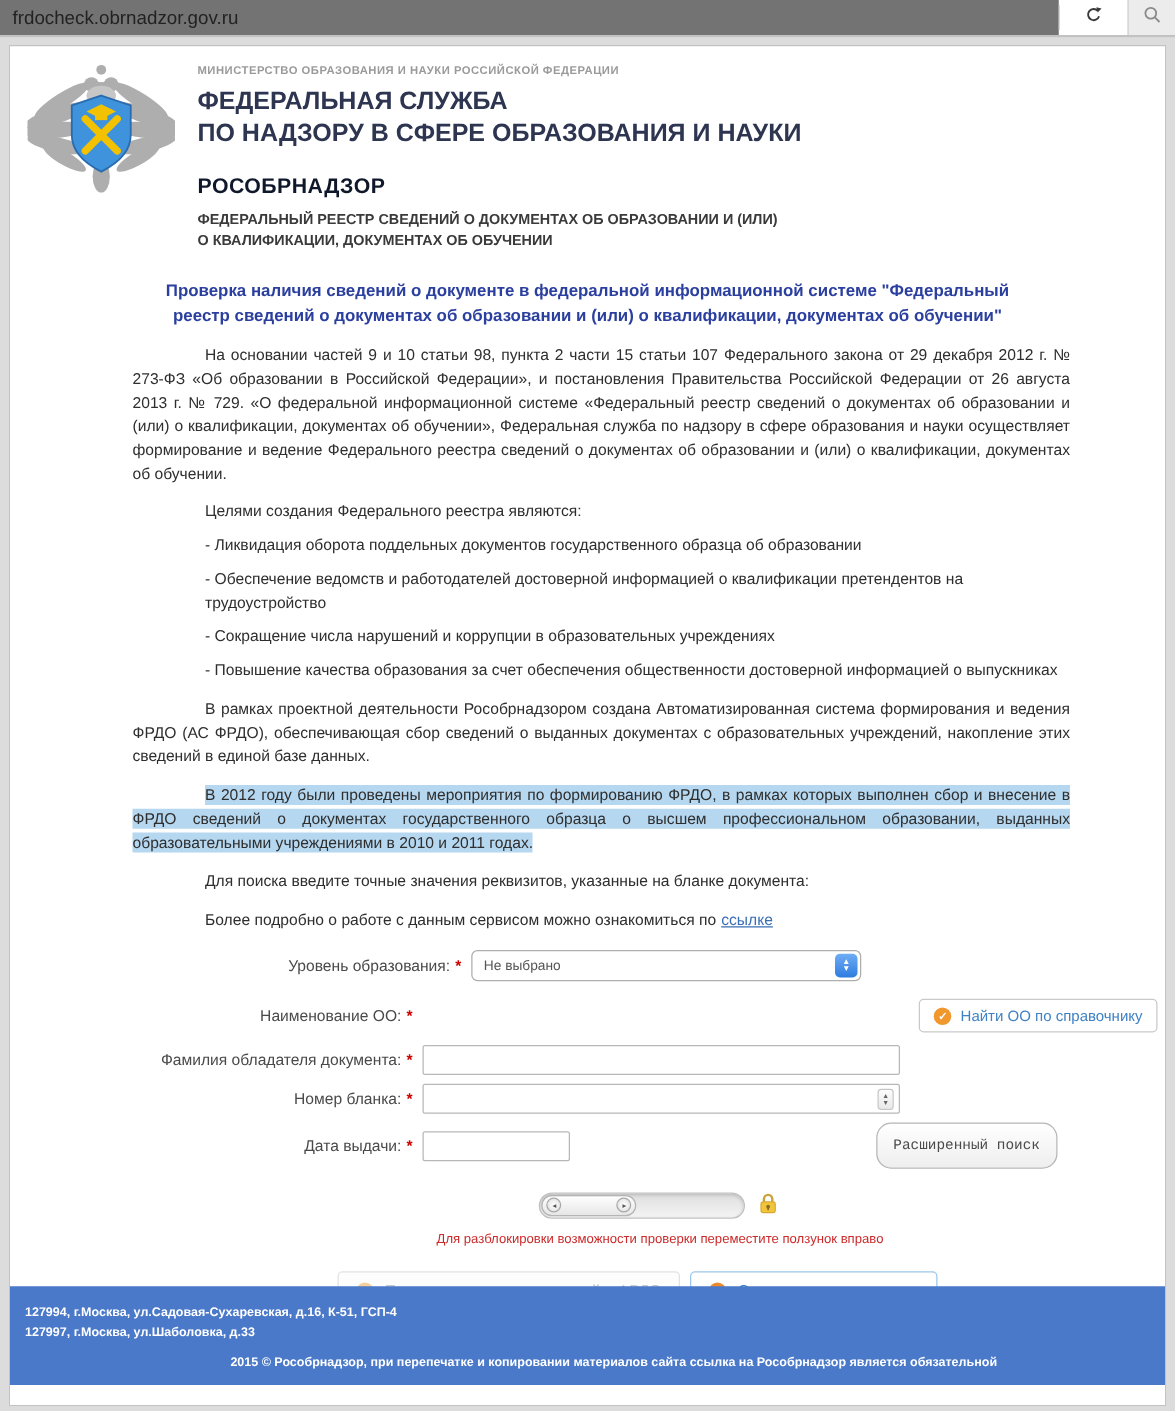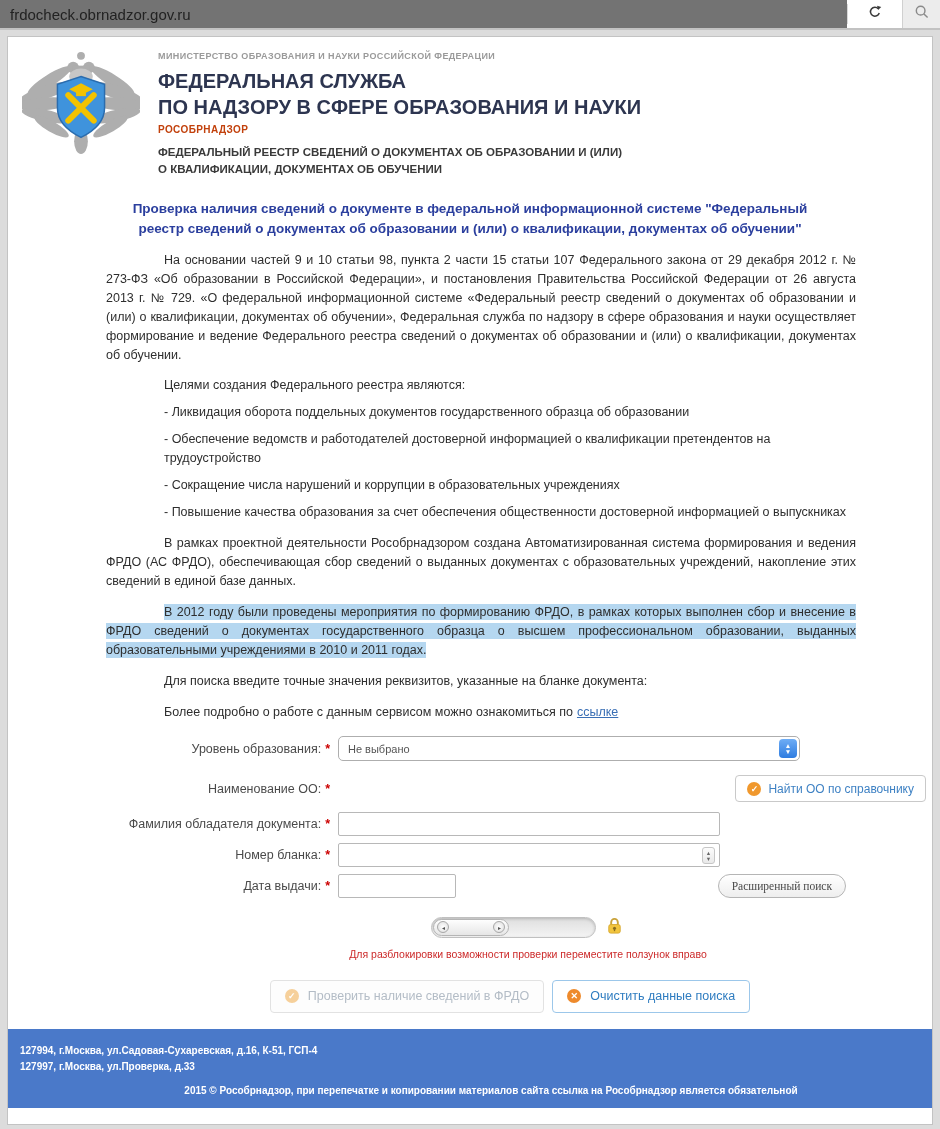--- a/index.html
+++ b/index.html
@@ -24,21 +24,21 @@
     background: #fff;
     border: 1px solid #c3c3c3;
     overflow: hidden;
   }
   
   .hdr { display: flex; padding: 10px 0 4px 14px; }
   .emblem-box { width: 122px; flex: 0 0 122px; }
   .hdr-text { padding: 4px 0 0 14px; }
   .ministry { font-size: 9px; font-weight: bold; color: #9a9a9a; letter-spacing: .4px; }
   .service { font-size: 20px; font-weight: bold; color: #2d3550; line-height: 1.3; margin-top: 7px; }
-  .rosobr { font-size: 10px; font-weight: bold; color: #c2410c; margin-top: 4px; letter-spacing: .4px; }
+  .rosobr { font-size: 17px; font-weight: bold; color: #0f172a; margin-top: 19px; letter-spacing: .4px; }
   .registry { font-size: 11.5px; font-weight: bold; color: #3a3a3a; margin-top: 9px; line-height: 1.45; }
   
   .page-title {
     width: 700px; margin: 18px auto 0; text-align: center;
     color: #2b3f9e; font-weight: bold; font-size: 13.5px; line-height: 20px;
   }
   
   .textblock { padding: 0 76px 0 98px; font-size: 12.5px; color: #2e2e2e; }
   .para { margin-top: 12px; text-align: justify; text-indent: 58px; line-height: 19px; }
   .goal-intro { margin-top: 11px; padding-left: 58px; line-height: 19px; }
@@ -46,29 +46,29 @@
   .hl-para span { background: #b5d7f0; padding: 1px 0; }
   .line-ind { margin-top: 12px; padding-left: 58px; line-height: 19px; }
   .inline-link { color: #3a6fb5; text-decoration: underline; margin-left: 4px; cursor: pointer; }
   
   .form { margin-top: 14px; font-size: 12.5px; color: #4a4a4a; }
   .frow { display: flex; align-items: center; }
   .flabel { width: 322px; text-align: right; flex: 0 0 322px; }
   .req { color: #cc0000; margin-left: 4px; font-weight: bold; }
   .fctrl { margin-left: 8px; }
   .txt-input { width: 382px; height: 24px; border: 1px solid #b8b8b8; border-radius: 2px; font-size: 13px; padding: 0 6px; font-family: "Liberation Sans", sans-serif; }
-  .sel { position: relative; width: 462px; height: 25px; border: 1px solid #aeaeae; border-radius: 5px; background: #fff; display: flex; align-items: center; cursor: pointer; }
+  .sel { position: relative; width: 312px; height: 25px; border: 1px solid #aeaeae; border-radius: 5px; background: #fff; display: flex; align-items: center; cursor: pointer; }
   .sel-value { font-size: 11px; color: #555; padding-left: 9px; }
   .sel-stepper { position: absolute; top: 2px; right: 2px; bottom: 2px; width: 18px; border-radius: 4px; background: linear-gradient(#6fadf5, #2e7ce0); color: #fff; display: flex; flex-direction: column; align-items: center; justify-content: center; line-height: 6px; font-size: 6.5px; }
   .sel-hint { font-size: 10px; color: #979797; margin: 3px 0 0 338px; }
   .num-wrap { position: relative; }
   .num-spin { position: absolute; right: 5px; top: 4px; width: 13px; height: 17px; border: 1px solid #c6c6c6; border-radius: 3px; background: linear-gradient(#fcfcfc,#e9e9e9); display: flex; flex-direction: column; align-items: center; justify-content: center; font-size: 5.5px; line-height: 6px; color: #666; }
   .date-input { width: 118px; height: 24px; border: 1px solid #b8b8b8; border-radius: 2px; font-size: 13px; padding: 0 6px; font-family: "Liberation Sans", sans-serif; }
   .btn-find-oo { margin-left: auto; margin-right: 6px; display: inline-flex; align-items: center; gap: 7px; height: 27px; padding: 0 11px; background: #fff; border: 1px solid #c9c9c9; border-radius: 4px; color: #3f82c4; font-size: 12px; cursor: pointer; }
-  .btn-adv { margin-left: auto; margin-right: 86px; height: 24px; padding: 0 13px; border: 1px solid #b5b5b5; border-radius: 12px; background: linear-gradient(#ffffff,#eeeeee); color: #4a4a4a; font-size: 11.5px; cursor: pointer; font-family: Liberation Serif, serif; }
+  .btn-adv { margin-left: auto; margin-right: 86px; height: 37px; padding: 0 13px; border: 1px solid #b5b5b5; border-radius: 12px; background: linear-gradient(#ffffff,#eeeeee); color: #4a4a4a; font-size: 11.5px; cursor: pointer; font-family: Liberation Mono, monospace; }
   .icon-circle { width: 14px; height: 14px; border-radius: 50%; background: #f0982d; color: #fff; font-size: 9px; font-weight: bold; display: inline-flex; align-items: center; justify-content: center; flex: 0 0 14px; }
   .icon-circle.pale { background: #f6d09b; }
   .icon-circle.red { background: #ee8a2c; }
   
   .unlock-block { width: max-content; margin: 18px auto 0; transform: translateX(58px); text-align: center; }
   .slider-row { display: inline-flex; align-items: center; gap: 9px; }
   .slider-track { position: relative; width: 165px; height: 21px; border: 1px solid #c0c0c0; border-radius: 11px; background: linear-gradient(#dedede, #f4f4f4); box-shadow: inset 0 1px 3px rgba(0,0,0,.18); }
   .slider-handle { position: absolute; left: 1px; top: 1px; width: 76px; height: 17px; border: 1px solid #b5b5b5; border-radius: 9px; background: linear-gradient(#fefefe,#e6e6e6); display: flex; align-items: center; justify-content: space-between; padding: 0 3px; cursor: grab; }
   .hcirc { width: 12px; height: 12px; border-radius: 50%; border: 1px solid #a8a8a8; background: radial-gradient(#ffffff, #dcdcdc); font-size: 6px; color: #555; display: flex; align-items: center; justify-content: center; }
   .unlock-hint { margin-top: 7px; font-size: 10.5px; color: #cc2a2a; }
@@ -169,21 +169,21 @@
     <p class="para">В рамках проектной деятельности Рособрнадзором создана Автоматизированная система формирования и ведения ФРДО (АС ФРДО), обеспечивающая сбор сведений о выданных документах с образовательных учреждений, накопление этих сведений в единой базе данных.</p>
     <p class="para hl-para"><span>В 2012 году были проведены мероприятия по формированию ФРДО, в рамках которых выполнен сбор и внесение в ФРДО сведений о документах государственного образца о высшем профессиональном образовании, выданных образовательными учреждениями в 2010 и 2011 годах.</span></p>
     <div class="line-ind">Для поиска введите точные значения реквизитов, указанные на бланке документа:</div>
     <div class="line-ind">
       <span>Более подробно о работе с данным сервисом можно ознакомиться по</span><a class="inline-link">ссылке</a>
     </div>
   </div>
 
   <div class="form">
 
-    <div class="frow" style="">
+    <div class="frow" style="padding-left:39px;">
       <div class="flabel"><span>Уровень образования:</span><span class="req">*</span></div>
       <div class="fctrl sel">
         <span class="sel-value">Не выбрано</span>
         <span class="sel-stepper">
             <span>▲</span>
             <span>▼</span>
           </span>
       </div>
     </div>
 
@@ -247,17 +247,17 @@
         <span class="icon-circle red">✕</span>
         <span>Очистить данные поиска</span>
       </button>
     </div>
 
     <div class="registry-info">В федеральный реестр внесены сведения о 6 762 620 документах (данные актуальны на 18.10.2016)</div>
   </div>
 
   <div class="footer">
     <div class="addr">127994, г.Москва, ул.Садовая-Сухаревская, д.16, К-51, ГСП-4</div>
-    <div class="addr">127997, г.Москва, ул.Проверка, д.33</div>
+    <div class="addr">127997, г.Москва, ул.Шаболовка, д.33</div>
     <div class="copy">2015 © Рособрнадзор, при перепечатке и копировании материалов сайта ссылка на Рособрнадзор является обязательной</div>
   </div>
 
 </div>
 
 </body></html>

